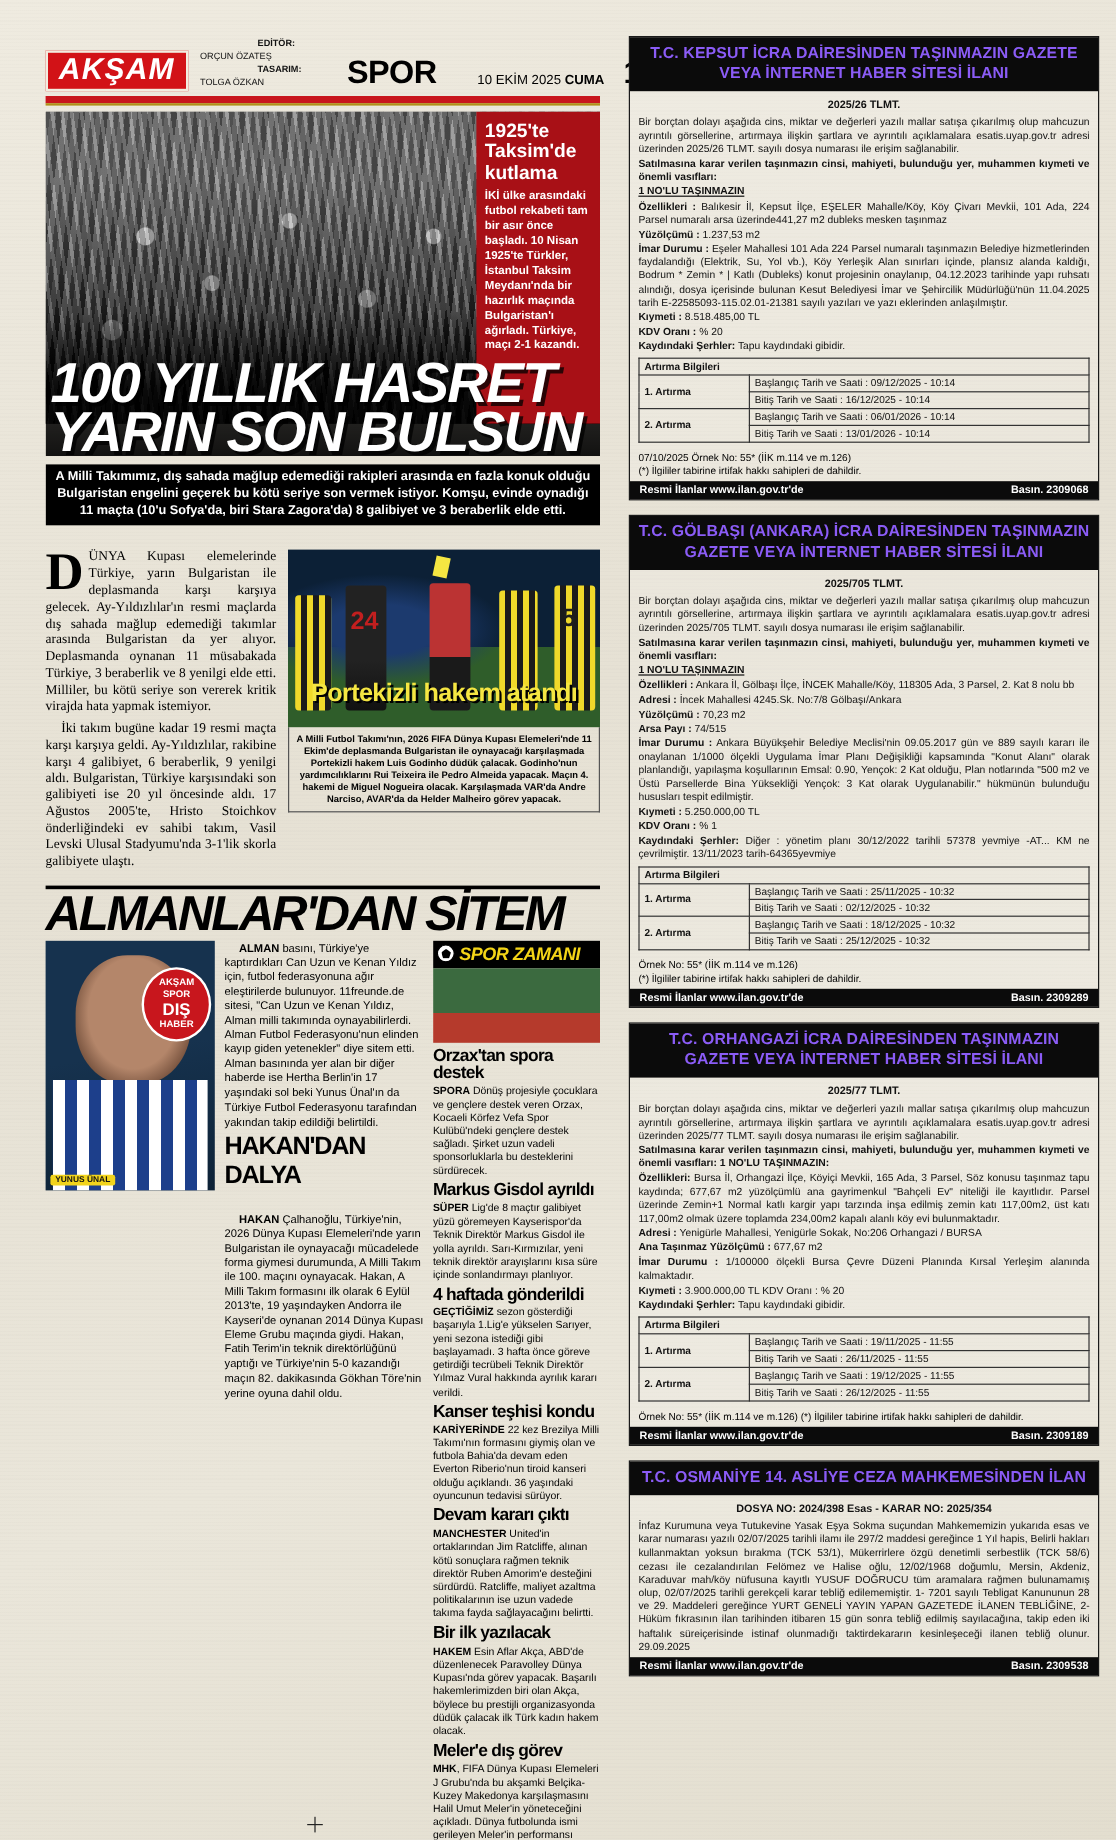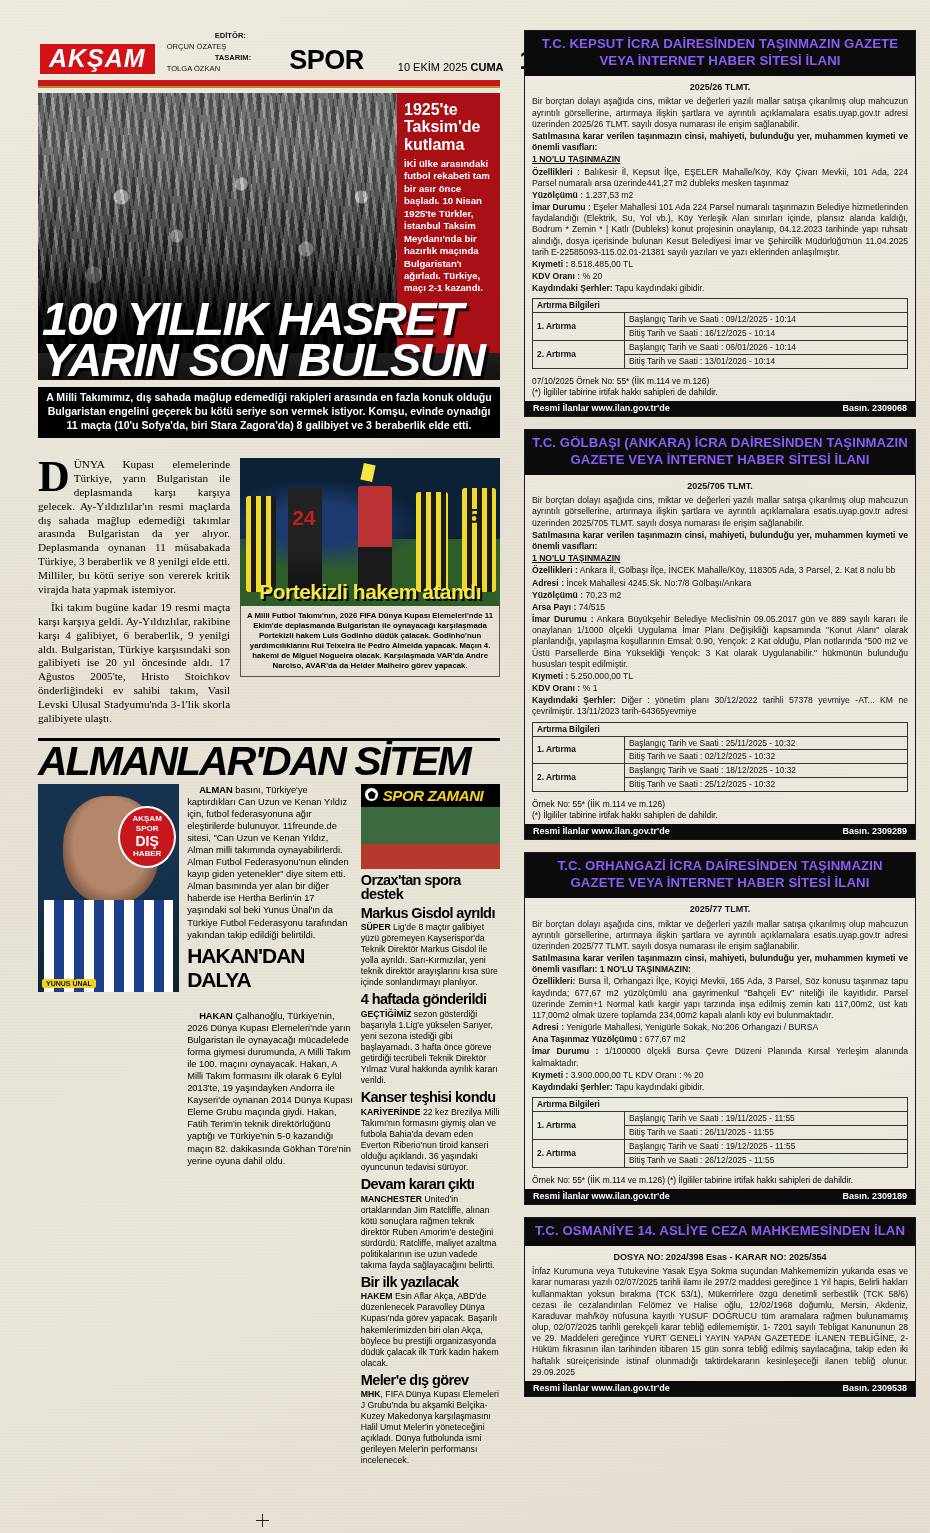--- a/index.html
+++ b/index.html
@@ -101,21 +101,21 @@
   .ref-img {
     height:148px; position:relative; overflow:hidden;
     background:
       radial-gradient(ellipse at 30% 45%, #1c3a6e 0 18%, transparent 40%),
       linear-gradient(180deg,#0c2036 0 55%, #2f5d2a 55% 100%);
   }
   .ref-img .pl { position:absolute; bottom:14px; border-radius:3px; }
   .ref-cap-title {
     position:absolute; bottom:0; left:0; width:100%; text-align:center;
     color:#f5e642; font-size:21px; font-weight:900; letter-spacing:-0.5px;
-    text-shadow:2px 2px 0 #000; padding-bottom:2px;
+    text-shadow:2px 2px 0 #000; padding-bottom:16px;
   }
   .ref-cap { font-size:7.8px; line-height:1.28; font-weight:bold; text-align:center; padding:5px 3px; border:1px solid #555; border-top:none; }
 
   
   .bigband { background:#000; height:3px; margin-top:8px; }
   .sec-title { font-size:41px; font-weight:900; letter-spacing:-2px; line-height:0.92; margin:2px 0 3px 0; font-style:italic; }
   .alm-row { display:flex; gap:8px; }
   .alm-photo { width:150px; height:208px; position:relative; overflow:hidden;
     background:linear-gradient(170deg,#16324e 0 45%, #0d2236 100%); }
   .alm-photo .face { position:absolute; left:18%; top:6%; width:68%; height:52%;
@@ -261,20 +261,21 @@
       </div>
 
       <div class="zaman">
         <div class="zaman-hdr">
           <span class="ball"></span>
           <span>SPOR ZAMANI</span>
         </div>
         <div class="zaman-photo"></div>
 
         <h4>Orzax'tan spora destek</h4>
+        <p><b>SPORA</b> <span>Dönüş projesiyle çocuklara ve gençlere destek veren Orzax, Kocaeli Körfez Vefa Spor Kulübü'ndeki gençlere destek sağladı. Şirket uzun vadeli sponsorluklarla bu desteklerini sürdürecek.</span></p>
 
         <h4>Markus Gisdol ayrıldı</h4>
         <p><b>SÜPER</b> <span>Lig'de 8 maçtır galibiyet yüzü göremeyen Kayserispor'da Teknik Direktör Markus Gisdol ile yolla ayrıldı. Sarı-Kırmızılar, yeni teknik direktör arayışlarını kısa süre içinde sonlandırmayı planlıyor.</span></p>
 
         <h4>4 haftada gönderildi</h4>
         <p><b>GEÇTİĞİMİZ</b> <span>sezon gösterdiği başarıyla 1.Lig'e yükselen Sarıyer, yeni sezona istediği gibi başlayamadı. 3 hafta önce göreve getirdiği tecrübeli Teknik Direktör Yılmaz Vural hakkında ayrılık kararı verildi.</span></p>
 
         <h4>Kanser teşhisi kondu</h4>
         <p><b>KARİYERİNDE</b> <span>22 kez Brezilya Milli Takımı'nın formasını giymiş olan ve futbola Bahia'da devam eden Everton Riberio'nun tiroid kanseri olduğu açıklandı. 36 yaşındaki oyuncunun tedavisi sürüyor.</span></p>
 

